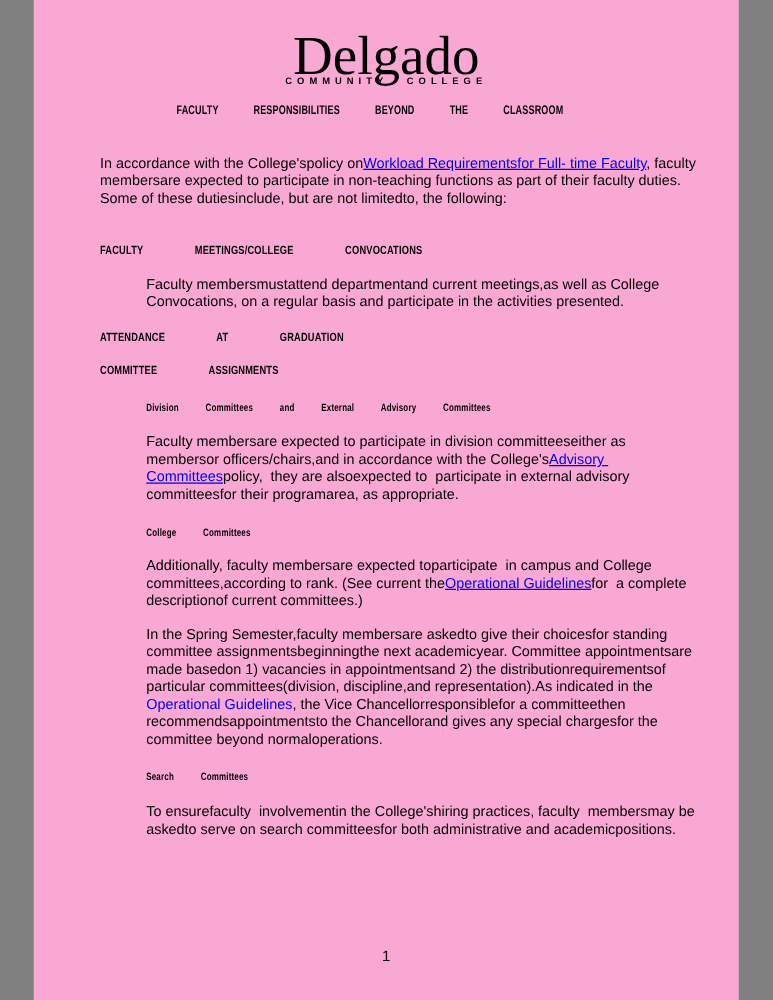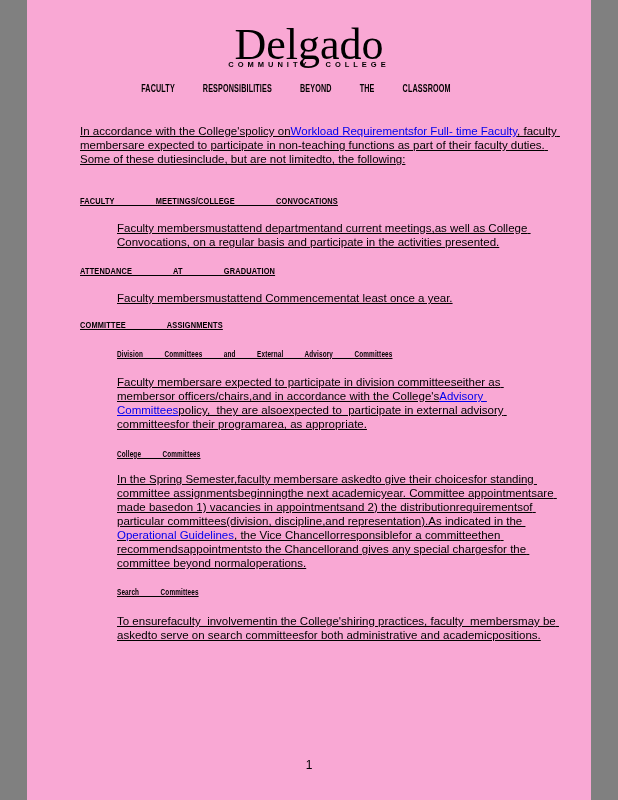--- a/index.html
+++ b/index.html
@@ -29,21 +29,21 @@
   
   .doc-title { text-align: center; margin-top: 13px; padding-right: 26px; }
   .doc-title .condensed {
     display: inline-block;
     font-weight: bold; font-size: 10px; line-height: 12px;
     word-spacing: 36px; letter-spacing: 0.2px;
     transform: scaleX(0.72); transform-origin: center center;
     white-space: pre;
   }
   
-  .content { padding: 0 34px 0 53px; text-decoration: underline; }
+  .content { padding: 0 34px 0 53px; }
   .para {
     line-height: 14px; letter-spacing: 0px;
     white-space: pre-wrap;
   }
   .ind { margin-left: 37px; }
   .sec {
     font-weight: bold; font-size: 9.5px; line-height: 12px;
     word-spacing: 50px; letter-spacing: 0.2px;
     transform: scaleX(0.78); transform-origin: left center;
     white-space: pre;
@@ -89,28 +89,28 @@
   <div class="doc-title" data-name="document-title"><span class="condensed" data-name="document-title-text">FACULTY RESPONSIBILITIES BEYOND THE CLASSROOM</span></div>
 
   <div class="content" data-name="document-body">
 
     <p class="para" data-name="intro-paragraph"><span data-name="intro-text-pre">In accordance with the College'spolicy on</span><a class="link" data-name="workload-requirements-link">Workload Requirementsfor Full- time Faculty</a><span data-name="intro-text-post">, faculty membersare expected to participate in non-teaching functions as part of their faculty duties. Some of these dutiesinclude, but are not limitedto, the following:</span></p>
 
     <h2 class="sec" data-name="heading-faculty-meetings">FACULTY MEETINGS/COLLEGE CONVOCATIONS</h2>
     <p class="para ind" data-name="meetings-paragraph">Faculty membersmustattend departmentand current meetings,as well as College Convocations, on a regular basis and participate in the activities presented.</p>
 
     <h2 class="sec" data-name="heading-attendance-graduation">ATTENDANCE AT GRADUATION</h2>
-    <p class="para ind" data-name="graduation-paragraph">Faculty membersmustattend Commencementat least once a year.</p>
 
     <h2 class="sec" data-name="heading-committee-assignments">COMMITTEE ASSIGNMENTS</h2>
 
     <h3 class="sub" data-name="subheading-division-committees">Division Committees and External Advisory Committees</h3>
     <p class="para ind" data-name="division-paragraph"><span data-name="division-text-pre">Faculty membersare expected to participate in division committeeseither as membersor officers/chairs,and in accordance with the College's</span><a class="link" data-name="advisory-committees-link">Advisory Committees</a><span data-name="division-text-post">policy,  they are alsoexpected to  participate in external advisory committeesfor their programarea, as appropriate.</span></p>
 
     <h3 class="sub" data-name="subheading-college-committees">College Committees</h3>
+    <p class="para ind" data-name="college-paragraph"><span data-name="college-text-pre">Additionally, faculty membersare expected toparticipate  in campus and College committees,according to rank. (See current the</span><a class="link" data-name="operational-guidelines-link">Operational Guidelines</a><span data-name="college-text-post">for  a complete descriptionof current committees.)</span></p>
 
     <p class="para ind" data-name="spring-paragraph"><span data-name="spring-text-pre">In the Spring Semester,faculty membersare askedto give their choicesfor standing committee assignmentsbeginningthe next academicyear. Committee appointmentsare made basedon 1) vacancies in appointmentsand 2) the distributionrequirementsof particular committees(division, discipline,and representation).As indicated in the </span><a class="link plain" data-name="operational-guidelines-link-2">Operational Guidelines</a><span data-name="spring-text-post">, the Vice Chancellorresponsiblefor a committeethen recommendsappointmentsto the Chancellorand gives any special chargesfor the committee beyond normaloperations.</span></p>
 
     <h3 class="sub" data-name="subheading-search-committees">Search Committees</h3>
     <p class="para ind" data-name="search-paragraph">To ensurefaculty  involvementin the College'shiring practices, faculty  membersmay be askedto serve on search committeesfor both administrative and academicpositions.</p>
 
   </div>
 
   <div class="page-number" data-name="page-number">1</div>
 

